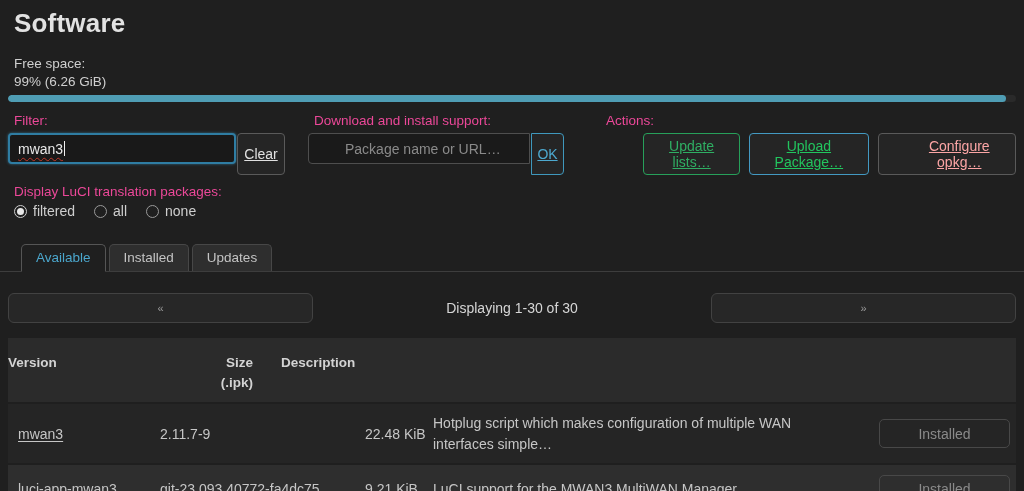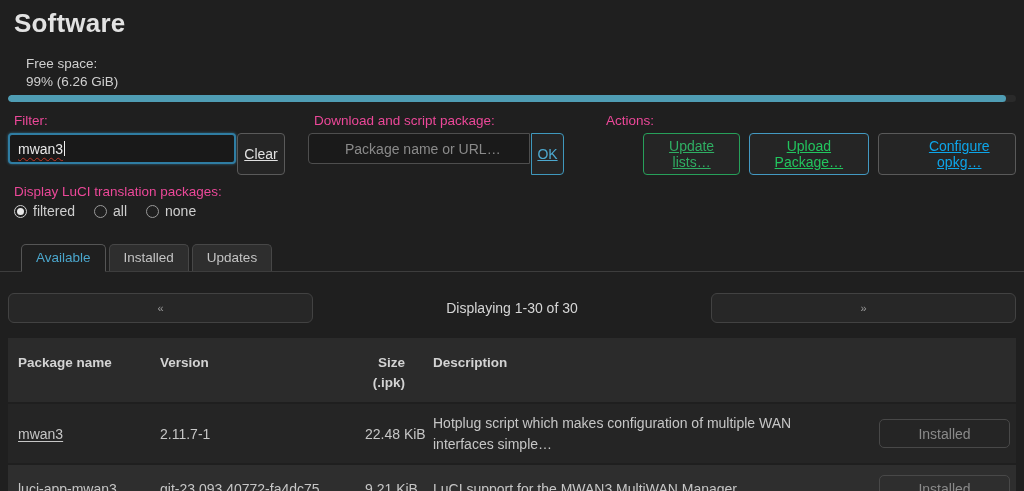--- a/index.html
+++ b/index.html
@@ -13,21 +13,21 @@
   .page { padding: 0; width: 1024px; height: 491px; position: relative; }
 
   
   .page-title {
     color: #e2e2e2; font-size: 26px; font-weight: bold;
     padding: 8px 2px 0 14px; letter-spacing: 0.2px;
   }
 
   
   .free-space { margin: 16px 8px 0 8px; }
-  .free-space .label, .free-space .value { color: #cfcfcf; font-size: 13.5px; padding-left: 6px; line-height: 18px; margin-left: 12px; }
+  .free-space .label, .free-space .value { color: #cfcfcf; font-size: 13.5px; padding-left: 6px; line-height: 18px; }
   .progress-track {
     margin-top: 4px; height: 7px; border-radius: 4px; background: #2a2a2a; overflow: hidden;
   }
   .progress-fill { height: 100%; border-radius: 4px; background: #4f9db4; }
 
   
   .controls { display: flex; margin: 11px 8px 0 8px; align-items: flex-start; }
   .field-label { color: #ec4899; font-size: 13.5px; padding-left: 6px; margin-bottom: 5px; }
   .col-filter { width: 277px; margin-right: 23px; }
   .col-download { width: 256px; margin-right: 36px; }
@@ -59,21 +59,21 @@
   input.dl-input { display: inline-block; }
   .ok-btn {
     width: 34px; padding: 0; margin-left: 1px;
     border: 1px solid #3f98bd; color: #4da9cf; border-radius: 0 4px 4px 0;
   }
 
   .actions-row { display: flex; gap: 9px; }
   .action-btn { padding: 0 15px; }
   .btn-green { border-color: #27a05a; color: #2fae63; margin-left: 43px; }
   .btn-blue  { border-color: #4399c2; color: #22c55e; }
-  .btn-gray  { border-color: #5a5a5a; color: #0ea5e9; padding-left: 40px; }
+  .btn-gray  { border-color: #5a5a5a; color: #fca5a5; padding-left: 40px; }
 
   
   .translation { margin: 9px 8px 0 8px; }
   .radio-row { display: flex; align-items: center; margin-top: 4px; padding-left: 6px; gap: 7px; text-align: right; }
   .radio-opt { display: flex; align-items: center; gap: 6px; margin-right: 12px; }
   .radio-circle {
     width: 13px; height: 13px; border-radius: 50%; border: 1px solid #9a9a9a;
     background: #1f1f1f; position: relative; flex: 0 0 auto;
   }
   .radio-circle.selected { border-color: #cfcfcf; }
@@ -142,21 +142,21 @@
       <div class="input-row">
         <div class="text-input filter-input">
           <span class="typed">mwan3</span>
             <span class="caret"></span>
         </div>
         <button class="btn clear-btn">Clear</button>
       </div>
     </div>
 
     <div class="col-download">
-      <div class="field-label">Download and script package:</div>
+      <div class="field-label">Download and install support:</div>
       <div class="input-row">
         <input class="text-input dl-input" placeholder="Package name or URL…" style="">
         <button class="btn ok-btn">OK</button>
       </div>
     </div>
 
     <div class="col-actions">
       <div class="field-label">Actions:</div>
       <div class="actions-row">
         <button class="btn action-btn btn-green">Update lists…</button>
@@ -193,33 +193,32 @@
 
   <div class="pagination">
     <button class="page-btn">«</button>
     <div class="page-status">Displaying 1-30 of 30</div>
     <button class="page-btn">»</button>
   </div>
 
   <div class="pkg-table">
 
     <div class="t-row t-head">
-      <div class="cell c-name">Package name</div>
       <div class="cell c-version">Version</div>
       <div class="cell c-size">
         <div>Size</div>
         <div>(.ipk)</div>
       </div>
       <div class="cell c-desc" style="line-height:20px">Description</div>
       <div class="cell c-action"></div>
     </div>
 
     <div class="t-row row-a">
       <div class="cell c-name"><span></span><span class="pkg-link">mwan3</span></div>
-      <div class="cell c-version">2.11.7-1</div>
+      <div class="cell c-version">2.11.7-9</div>
       <div class="cell c-size">22.48 KiB</div>
       <div class="cell c-desc"><span>Hotplug script which makes configuration of multiple WAN interfaces simple…</span><span class="pkg-link"></span><span></span></div>
       <div class="cell c-action">
         <button class="installed-btn">Installed</button>
       </div>
     </div>
 
     <div class="t-row row-b">
       <div class="cell c-name"><span>luci-app-</span><span class="pkg-link">mwan3</span></div>
       <div class="cell c-version">git-23.093.40772-fa4dc75</div>

